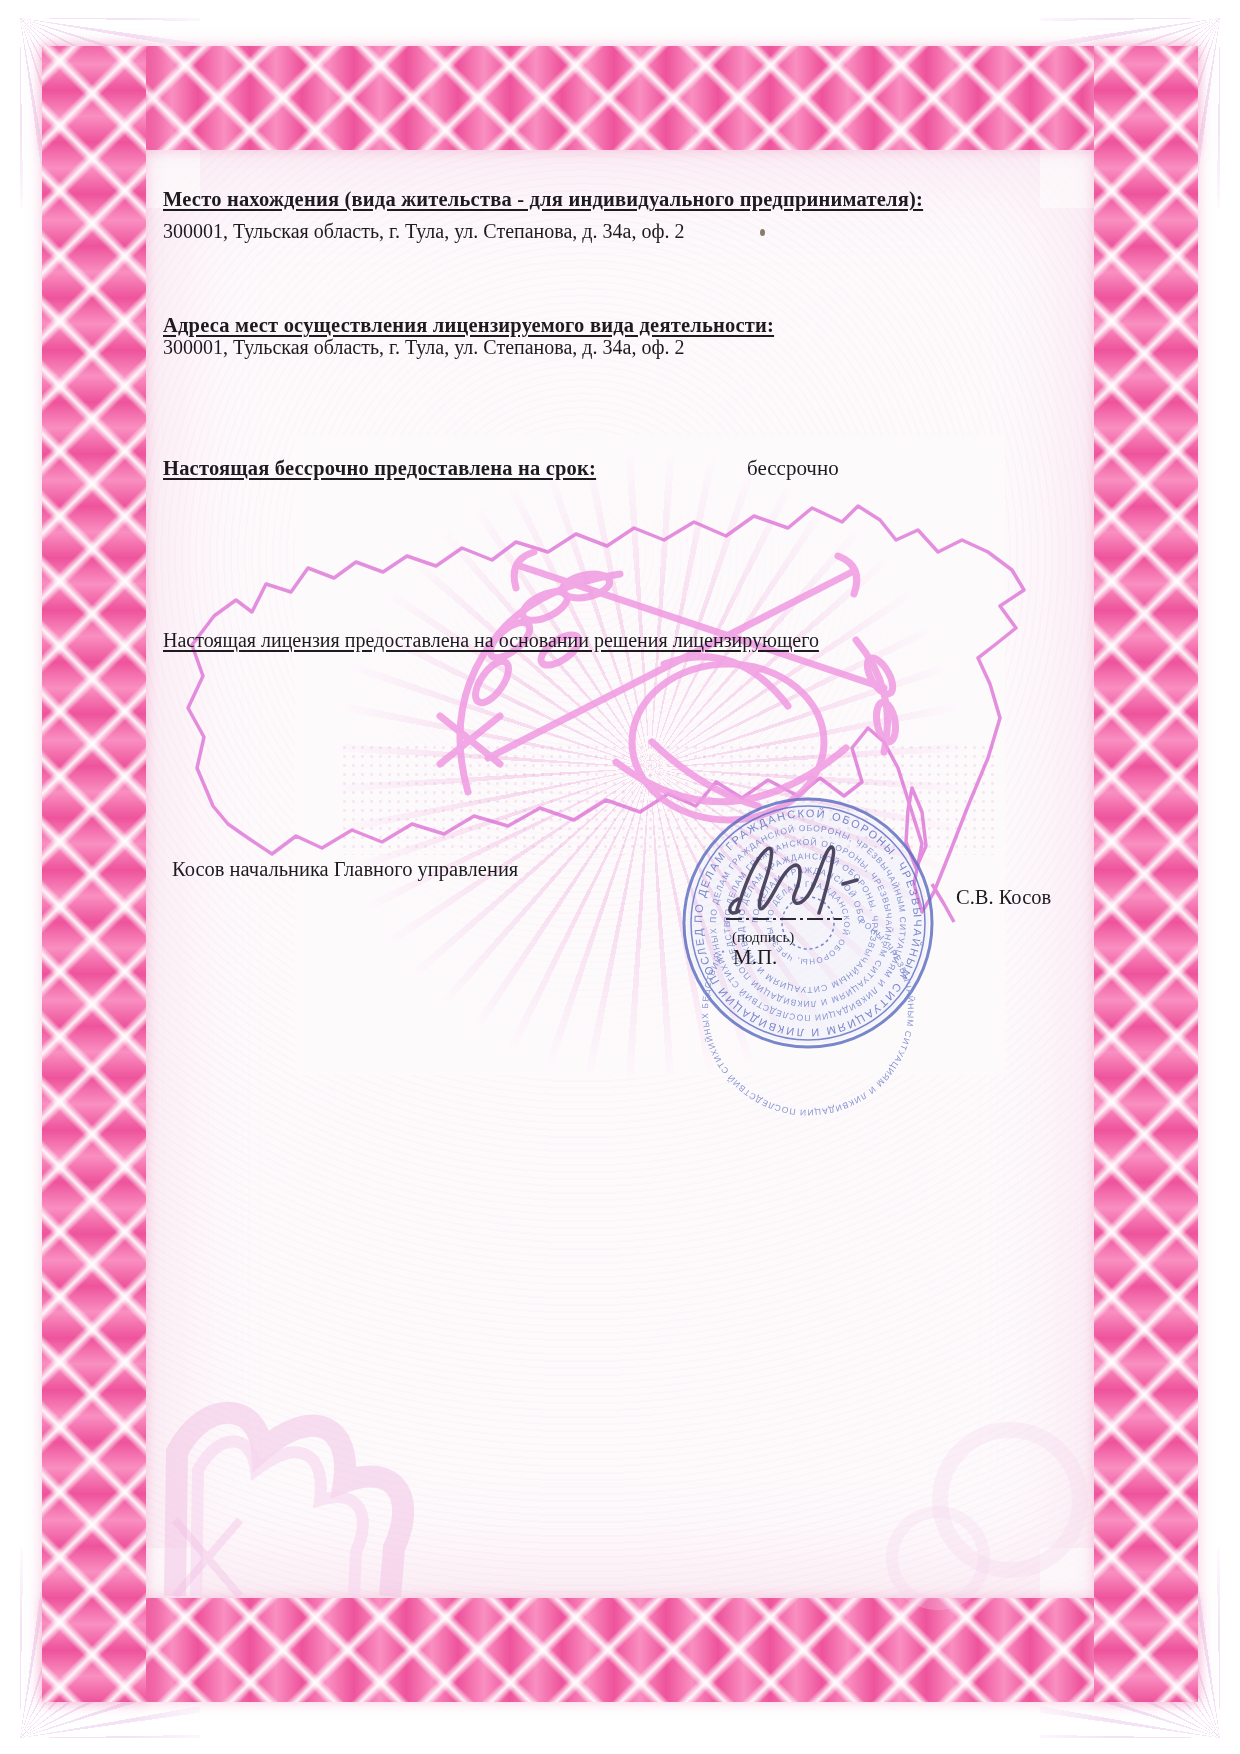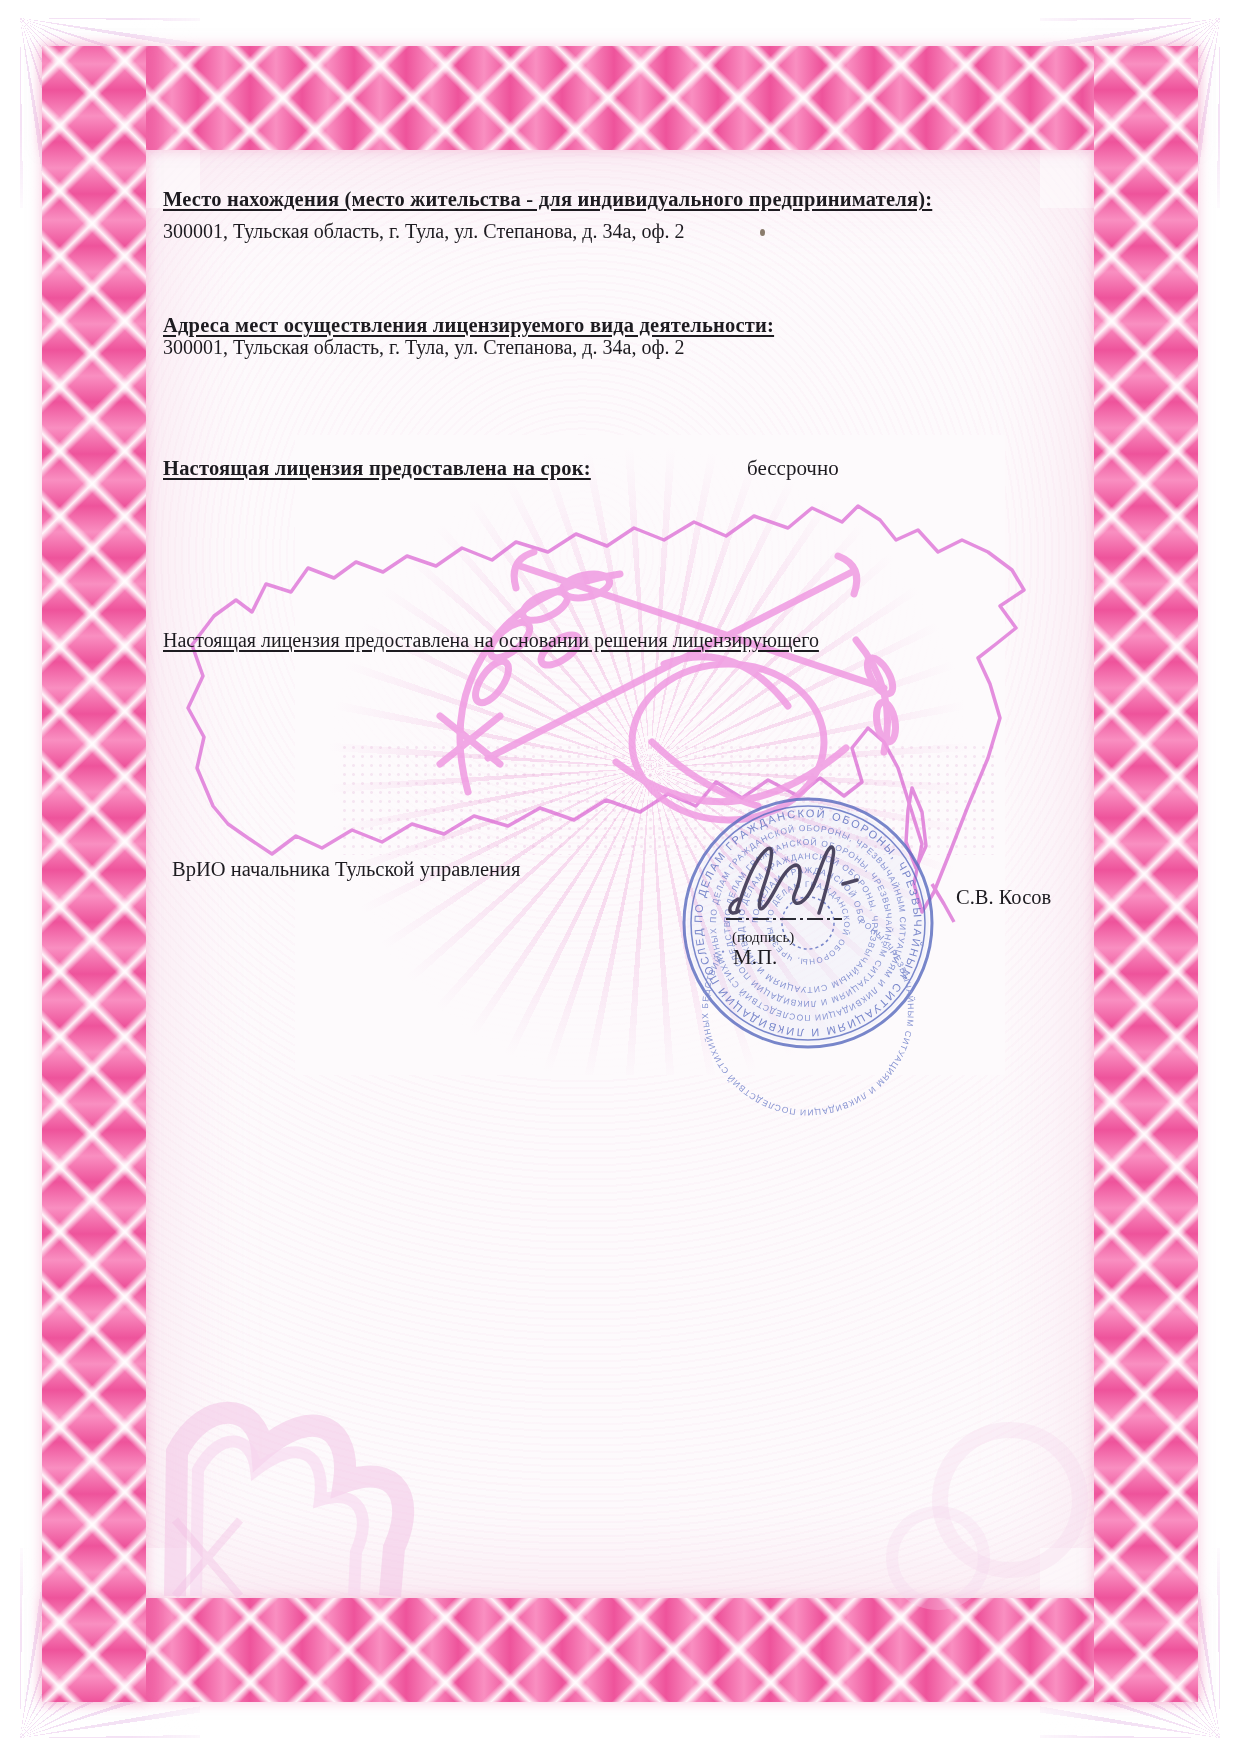--- a/index.html
+++ b/index.html
@@ -159,32 +159,32 @@
   </g>
 
   <g fill="none" stroke="#403a56" stroke-width="3.5" stroke-linecap="round" opacity=".92">
     <path d="M737 910 C745 884 754 860 766 850 C774 843 773 858 765 882 C759 899 757 912 763 908 C773 899 781 872 793 866 C803 861 801 879 795 893 C791 903 797 907 805 899 C815 889 819 868 827 852 C831 844 835 846 833 857 C829 881 823 901 819 913"></path>
     <path d="M739 911 C728 918 726 905 738 899"></path>
     <path d="M843 884 L857 880"></path>
   </g>
   <path d="M726 919 L842 919" stroke="#2a2a33" stroke-width="2" stroke-dasharray="16 4 3 4"></path>
 </svg>
 
-<div class="txt hd" style="left:163px;top:186px;">Место нахождения (место жительства - для индивидуального предпринимателя):</div>
+<div class="txt hd" style="left:163px;top:186px;">Место нахождения (вида жительства - для индивидуального предпринимателя):</div>
 <div class="txt" style="left:163px;top:218px;">300001, Тульская область, г. Тула, ул. Степанова, д. 34а, оф. 2</div>
 
 <div class="txt hd" style="left:163px;top:312px;text-decoration:underline;">Адреса мест осуществления лицензируемого вида деятельности:</div>
 <div class="txt" style="left:163px;top:334px;">300001, Тульская область, г. Тула, ул. Степанова, д. 34а, оф. 2</div>
 
-<div class="txt hd" style="left:163px;top:455px;">Настоящая лицензия предоставлена на срок:</div>
+<div class="txt hd" style="left:163px;top:455px;">Настоящая бессрочно предоставлена на срок:</div>
 <div class="txt b" style="left:747px;top:455px;font-size:21px;">бессрочно</div>
 
 <div class="txt basis" style="left:163px;top:610px;">
   <div class="b u">Настоящая лицензия предоставлена на основании решения лицензирующего</div>
 </div>
 
 <div class="txt" style="left:172px;top:854px;line-height:31px;font-size:20.5px;">
-  <div>ВрИО начальника Тульской управления</div>
+  <div>Косов начальника Главного управления</div>
 </div>
 
 <div class="txt caption" style="left:732px;top:924px;">(подпись)</div>
 <div class="txt mp" style="left:722px;top:944px;">М.П.</div>
 <div class="txt" style="left:956px;top:884px;font-size:20.5px;">С.В. Косов</div>
 
 </body></html>

